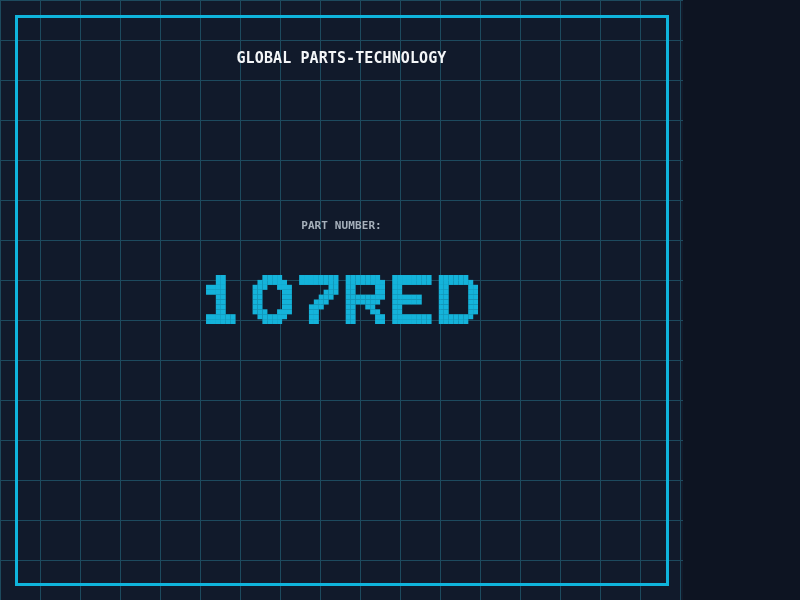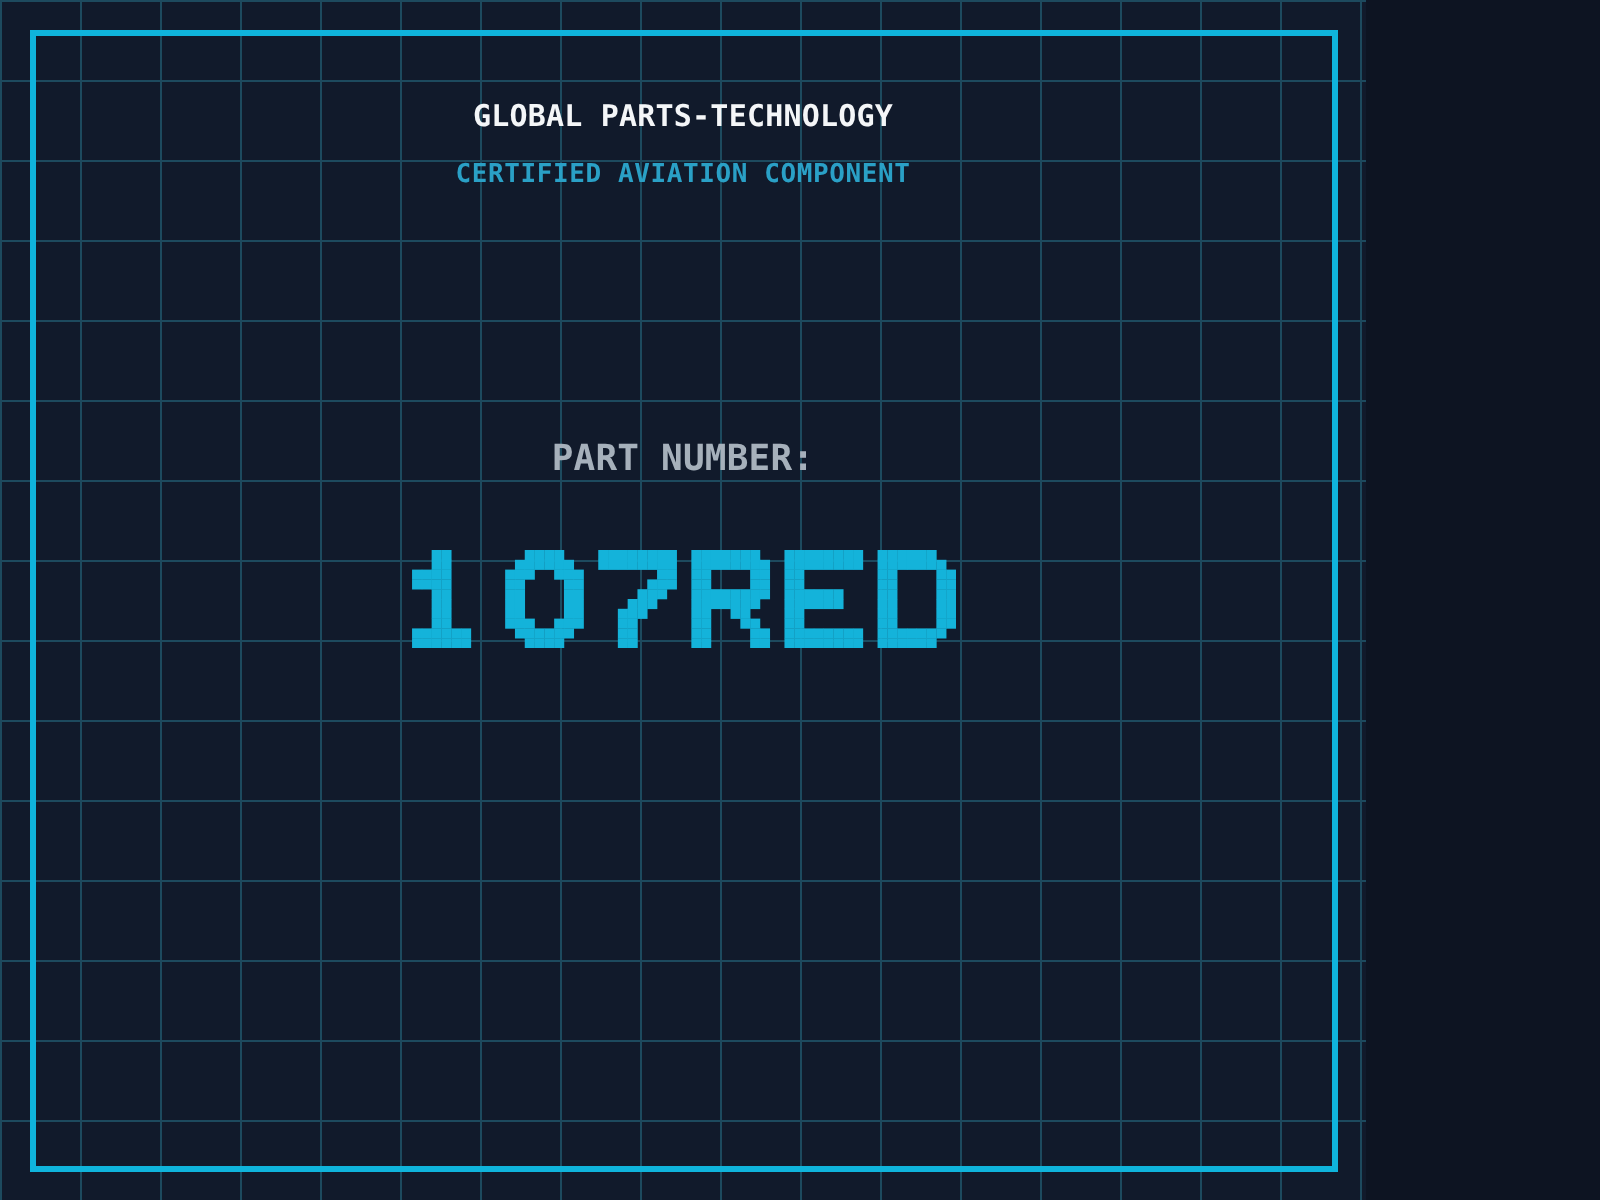--- a/index.html
+++ b/index.html
@@ -47,21 +47,21 @@
   }
   .subtitle {
     top: 81px;
     font-size: 13px;
     font-weight: bold;
     letter-spacing: 0.3px;
     color: var(--subtitle, #2aa0c6);
   }
   .part-label {
     top: 220px;
-    font-size: 18px;
+    font-size: 11px;
     font-weight: bold;
     letter-spacing: 0.1px;
     color: var(--label, #a6b0bb);
   }
   .part-number-wrap {
     position: absolute;
     top: 275px;
     left: 0;
     right: 0;
     height: 50px;
@@ -78,21 +78,20 @@
   }
 </style>
 </head>
 <body>
 
 <div class="screen">
   <div class="frame"></div>
 
   <div class="txt title">GLOBAL PARTS-TECHNOLOGY</div>
 
-  <div class="txt subtitle">CERTIFIED AVIATION COMPONENT</div>
 
   <div class="txt part-label">PART NUMBER:</div>
 
   <div class="part-number-wrap">
     <svg id="pixel-svg" width="272" height="49" xmlns="http://www.w3.org/2000/svg" viewBox="0 0 55.5 10" preserveAspectRatio="xMidYMin meet">
         <g fill="#14b3da">
           <rect x="2" y="0" width="1.03" height="1.03"></rect>
           <rect x="3" y="0" width="1.03" height="1.03"></rect>
           <rect x="2" y="1" width="1.03" height="1.03"></rect>
           <rect x="3" y="1" width="1.03" height="1.03"></rect>

